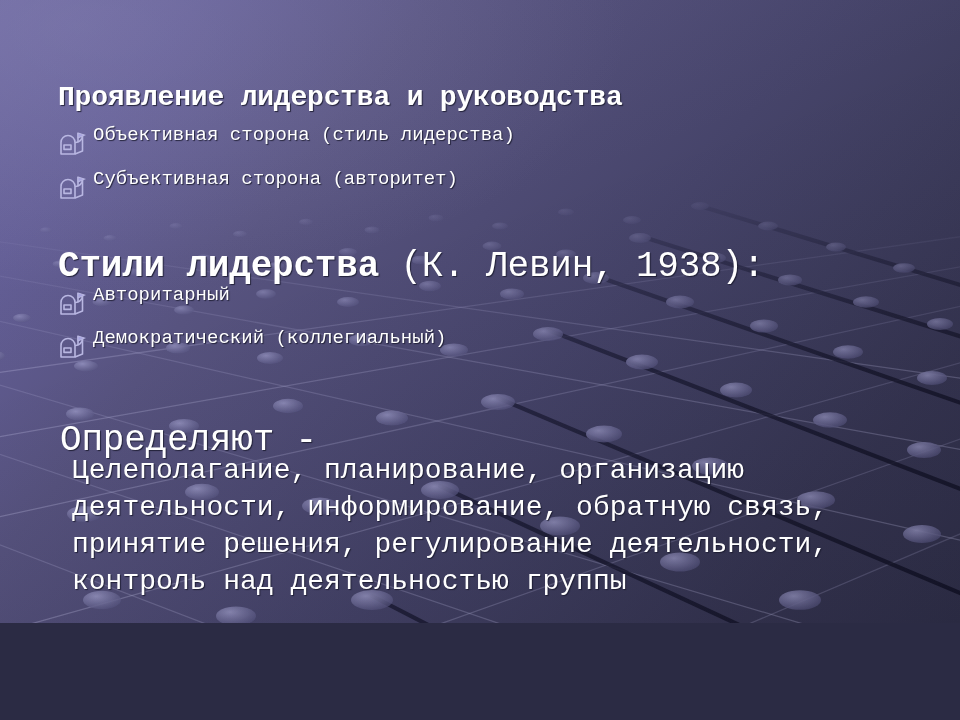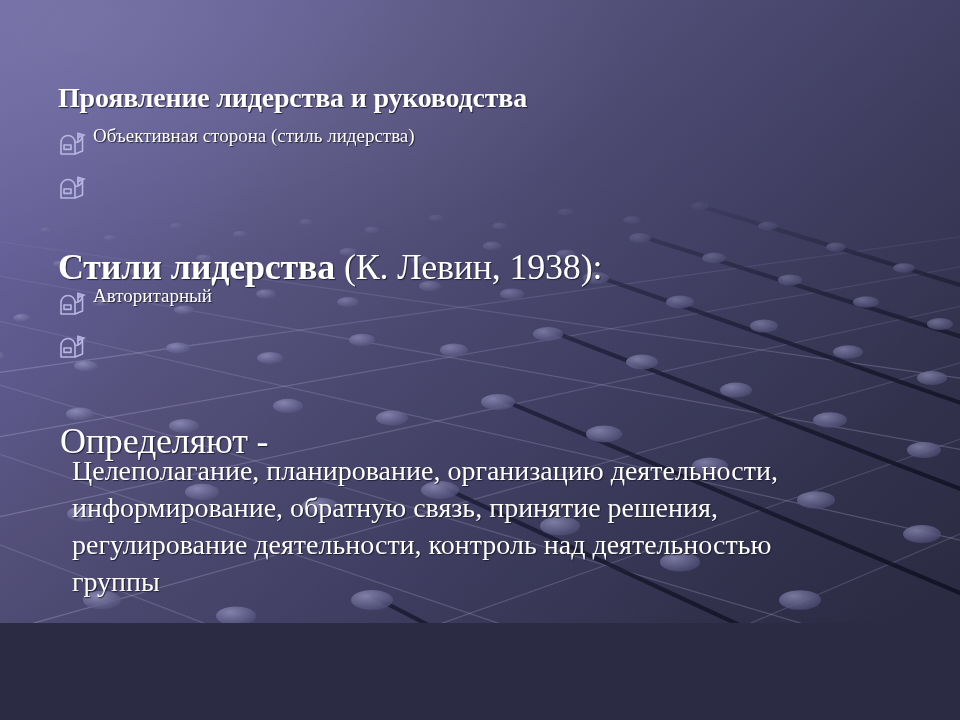--- a/index.html
+++ b/index.html
@@ -6,21 +6,21 @@
   html, body {
     margin: 0;
     padding: 0;
     background: #2b2b44;
   }
   .slide {
     position: relative;
     width: 960px;
     height: 623px;
     overflow: hidden;
-    font-family: Liberation Serif, serif;
+    font-family: Liberation Mono, monospace;
     
     background:
       linear-gradient(128deg,
         #6b66a0 0%,
         #625d95 14%,
         #57537f 30%,
         #4e4b74 45%,
         #46446a 58%,
         #3e3d5e 72%,
         #373653 85%,
@@ -314,20 +314,21 @@
           <g fill="none" stroke="#b9b7e2" stroke-width="1.6" stroke-linejoin="round">
             <path d="M3 13.5 A7 7 0 0 1 17 13.5 L17 25 L3 25 Z"></path>
             <path d="M17 13.5 A7 7 0 0 0 24.5 6.6"></path>
             <path d="M24.5 6.6 L24.5 22 L17 25"></path>
             <rect x="6" y="16" width="7" height="4.4"></rect>
             <path d="M20 4 L20 13" stroke-width="1.6"></path>
           </g>
           <path d="M20 4 L26.5 6 L20 9 Z" fill="#a7a4e0" stroke="#b9b7e2" stroke-width="1.1"></path>
         </svg>
       </span>
+      <span class="bullet-text">Субъективная сторона (авторитет)</span>
     </div>
 
     <div class="txt line" style="left:58px; top:249px;">
       <span class="heading-run">Стили лидерства</span><span class="normal-run"> (К. Левин, 1938):</span>
     </div>
 
     <div class="bullet-row" style="top:286px;">
       <span class="bullet-glyph">
         <svg width="32" height="30" viewBox="0 0 32 30" xmlns="http://www.w3.org/2000/svg" aria-hidden="true">
           <g fill="none" stroke="#b9b7e2" stroke-width="1.6" stroke-linejoin="round">
@@ -349,20 +350,21 @@
           <g fill="none" stroke="#b9b7e2" stroke-width="1.6" stroke-linejoin="round">
             <path d="M3 13.5 A7 7 0 0 1 17 13.5 L17 25 L3 25 Z"></path>
             <path d="M17 13.5 A7 7 0 0 0 24.5 6.6"></path>
             <path d="M24.5 6.6 L24.5 22 L17 25"></path>
             <rect x="6" y="16" width="7" height="4.4"></rect>
             <path d="M20 4 L20 13" stroke-width="1.6"></path>
           </g>
           <path d="M20 4 L26.5 6 L20 9 Z" fill="#a7a4e0" stroke="#b9b7e2" stroke-width="1.1"></path>
         </svg>
       </span>
+      <span class="bullet-text">Демократический (коллегиальный)</span>
     </div>
 
 
     <div class="txt line" style="left:60px; top:415px;margin-top:8px;">Определяют -</div>
 
     <div class="para">Целеполагание, планирование, организацию деятельности, информирование, обратную связь, принятие решения, регулирование деятельности, контроль  над деятельностью группы</div>
 
   </div>
 </div>
 

